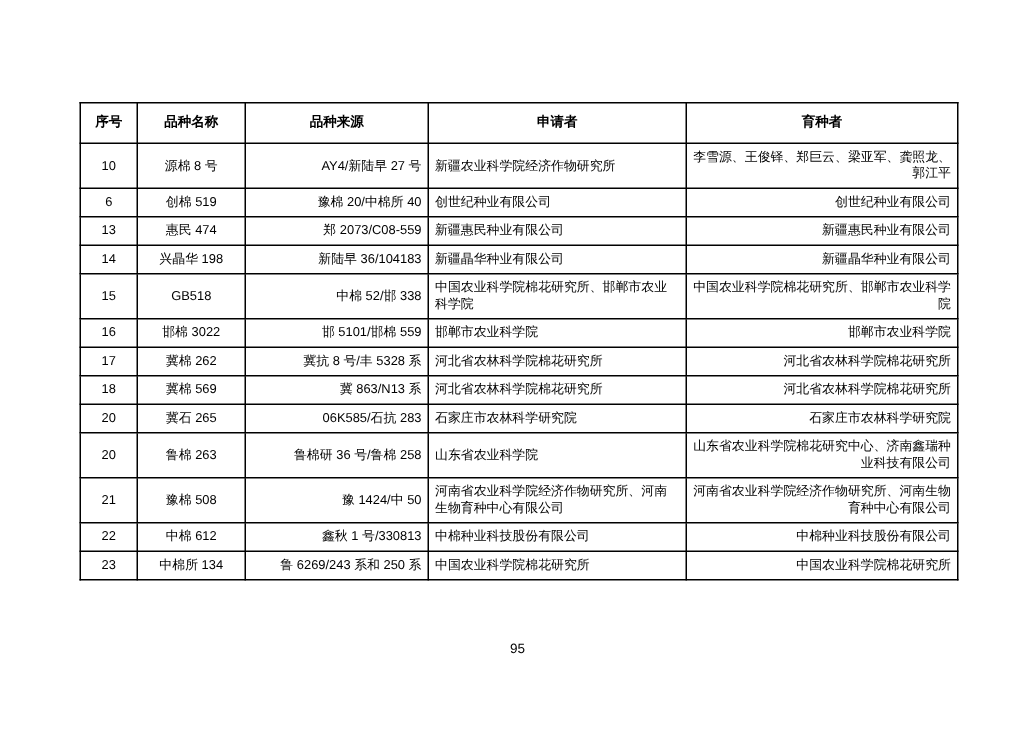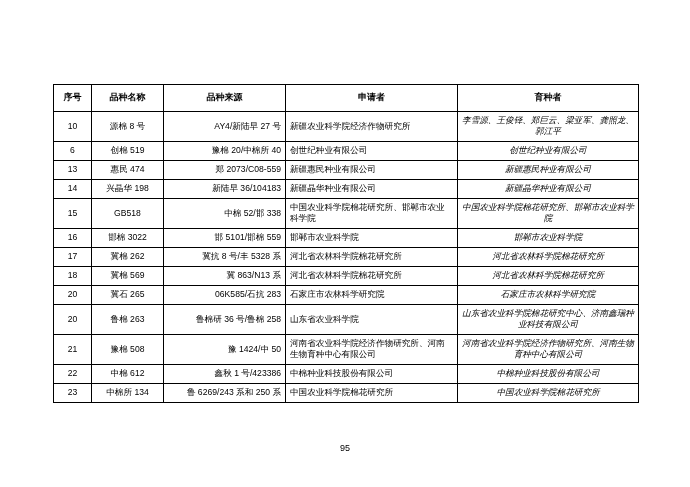--- a/index.html
+++ b/index.html
@@ -11,21 +11,21 @@
     height: 487px;
     background: #ffffff;
     font-family: "Liberation Sans", "DejaVu Sans", sans-serif;
     color: #000000;
     position: relative;
     overflow: hidden;
   }
   .page {
     position: absolute;
     left: 0;
-    top: 16px;
+    top: 0;
     width: 690px;
     height: 456px;
     background: #fff;
   }
   .table-wrap {
     position: absolute;
     left: 53px;
     top: 68px;
     width: 585px;
   }
@@ -62,22 +62,21 @@
   td.name {
     text-align: center;
   }
   td.src {
     text-align: right;
   }
   td.app {
     text-align: left;
   }
   td.bred {
-    text-align: center;
-    font-style: italic;
+    text-align: right;
   }
   .page-number {
     position: absolute;
     left: 0;
     top: 427px;
     width: 690px;
     text-align: center;
     font-size: 9px;
     color: #000;
   }
@@ -179,21 +178,21 @@
         <tr>
           <td class="no">21</td>
           <td class="name">豫棉 508</td>
           <td class="src">豫 1424/中 50</td>
           <td class="app">河南省农业科学院经济作物研究所、河南生物育种中心有限公司</td>
           <td class="bred">河南省农业科学院经济作物研究所、河南生物育种中心有限公司</td>
         </tr>
         <tr>
           <td class="no">22</td>
           <td class="name">中棉 612</td>
-          <td class="src">鑫秋 1 号/423386</td>
+          <td class="src">鑫秋 1 号/330813</td>
           <td class="app">中棉种业科技股份有限公司</td>
           <td class="bred">中棉种业科技股份有限公司</td>
         </tr>
         <tr>
           <td class="no">23</td>
           <td class="name">中棉所 134</td>
           <td class="src">鲁 6269/243 系和 250 系</td>
           <td class="app">中国农业科学院棉花研究所</td>
           <td class="bred">中国农业科学院棉花研究所</td>
         </tr>

